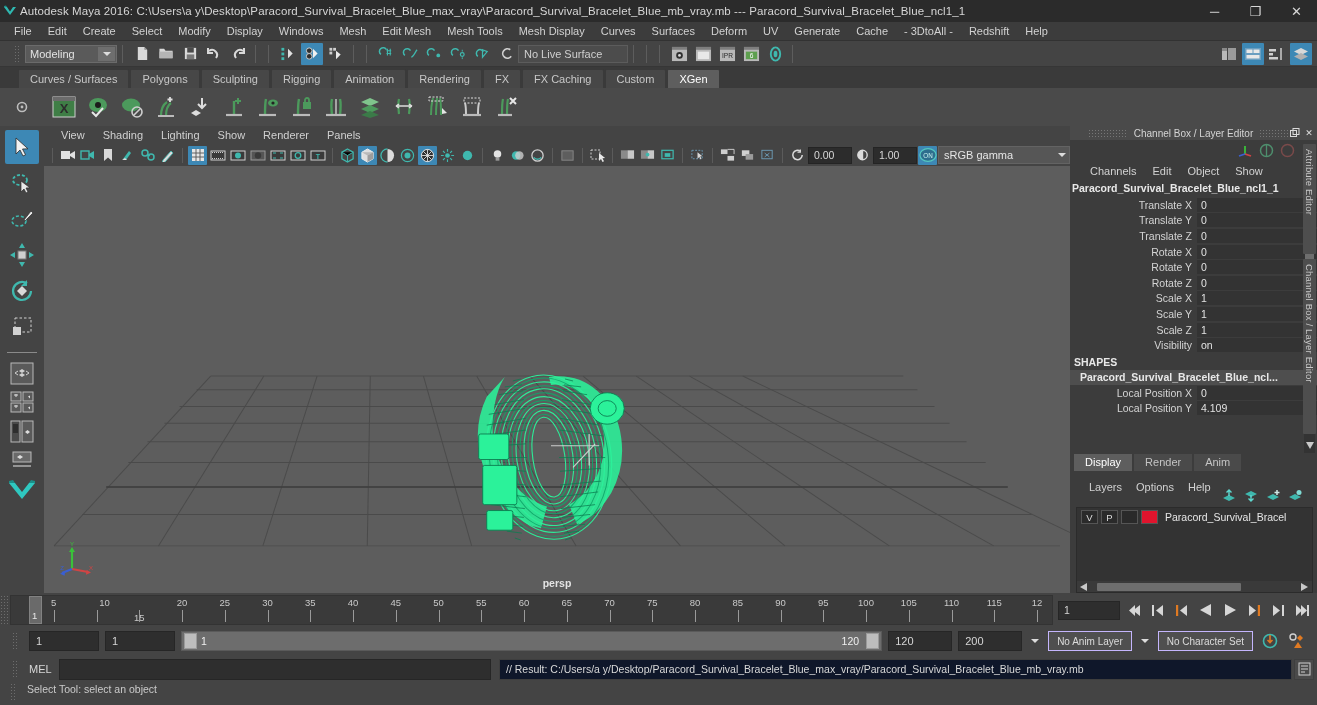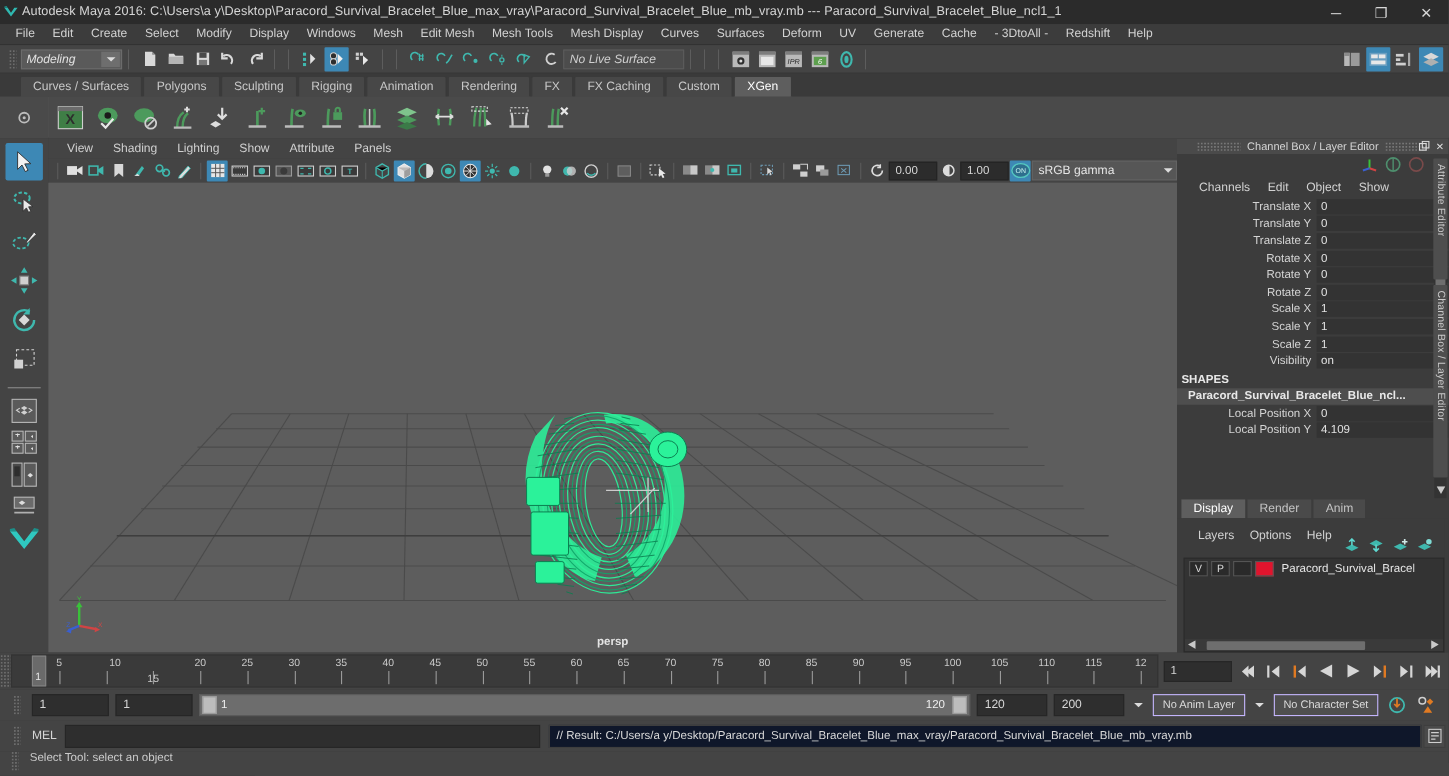--- a/index.html
+++ b/index.html
@@ -20,21 +20,21 @@
   .tb-title{font-size:11.5px;color:#d6d6d6;white-space:nowrap;letter-spacing:.1px;}
   .tb-spacer{flex:1;}
   .tb-btns{display:flex;height:22px;}
   .tb-btn{width:41px;height:22px;display:flex;align-items:center;justify-content:center;color:#d8d8d8;font-size:13px;}
 
   
   .menubar{height:19px;background:#3c3c3c;display:flex;align-items:center;padding-left:6px;flex:0 0 19px;border-bottom:1px solid #323232;}
   .menu-item{padding:0 8px;height:19px;line-height:19px;font-size:11px;color:#d2d2d2;white-space:nowrap;}
 
   
-  .statusline{height:26px;background:#444;display:flex;align-items:center;flex:0 0 26px;padding-left:6px;border-bottom:1px solid #363636;font-style:italic;}
+  .statusline{height:26px;background:#444;display:flex;align-items:center;flex:0 0 26px;padding-left:12px;border-bottom:1px solid #363636;}
   .gripdots{width:7px;height:18px;margin:0 4px 0 2px;flex:0 0 7px;
     background-image:radial-gradient(circle,#6d6d6d 1px,transparent 1px);
     background-size:3px 3px;}
   .sel-menu{height:18px;width:92px;background:#5a5a5a;border:1px solid #6b6b6b;display:flex;align-items:center;
      padding:0 4px;font-size:11px;color:#e2e2e2;position:relative;}
   .sel-menu .arrowbox{position:absolute;right:1px;top:1px;bottom:1px;width:17px;background:#6e6e6e;display:flex;align-items:center;justify-content:center;}
   .caret{width:0;height:0;border-left:4px solid transparent;border-right:4px solid transparent;border-top:4px solid #dcdcdc;}
   .sepfat{width:9px;height:18px;margin:0 2px;flex:0 0 9px;
      background-image:linear-gradient(to right,transparent 3px,#5d5d5d 3px,#5d5d5d 4px,transparent 4px);}
   .tbtn{width:22px;height:22px;display:flex;align-items:center;justify-content:center;margin:0 1px;border-radius:1px;flex:0 0 22px;}
@@ -597,21 +597,21 @@
           </svg>
       </div>
     </div>
 
     <div class="vpcol">
       <div class="vp-menubar">
         <div class="vp-menu">View</div>
         <div class="vp-menu">Shading</div>
         <div class="vp-menu">Lighting</div>
         <div class="vp-menu">Show</div>
-        <div class="vp-menu">Attribute</div>
+        <div class="vp-menu">Renderer</div>
         <div class="vp-menu">Panels</div>
       </div>
 
       <div class="vp-toolbar">
         <div class="vsep"></div>
         <div class="vb">
           <svg width="16" height="12" viewBox="0 0 16 12">
               <rect x="1" y="2" width="9" height="8" fill="#e0e0e0"></rect>
               <path d="M10 5l5-3v8l-5-3z" fill="#e0e0e0"></path>
             </svg>
@@ -988,20 +988,21 @@
       </div>
 
       <div class="cb-menubar">
         <div class="cb-menu">Channels</div>
         <div class="cb-menu">Edit</div>
         <div class="cb-menu">Object</div>
         <div class="cb-menu">Show</div>
       </div>
 
       <div class="cb-body">
+        <div class="cb-objname">Paracord_Survival_Bracelet_Blue_ncl1_1</div>
         <div class="cb-rows">
           <div class="cb-row">
             <span class="cb-attr">Translate X</span>
             <span class="cb-val">0</span>
           </div>
           <div class="cb-row">
             <span class="cb-attr">Translate Y</span>
             <span class="cb-val">0</span>
           </div>
           <div class="cb-row">

